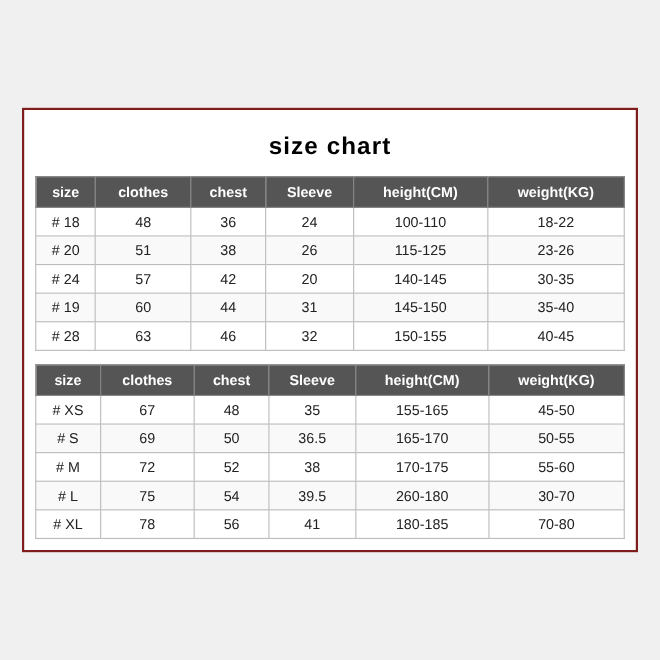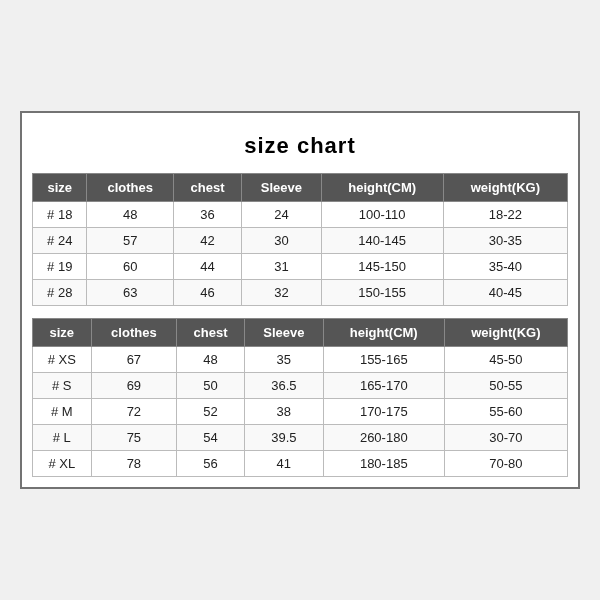--- a/index.html
+++ b/index.html
@@ -11,21 +11,21 @@
       width: 600px;
       height: 600px;
       background: #f0f0f0;
       display: flex;
       align-items: center;
       justify-content: center;
       font-family: Arial, sans-serif;
     }
     .container {
       background: #fff;
-      border: 2px solid #737373;
+      border: 2px solid #7f1d1d;
       width: 560px;
       padding: 10px;
     }
     .title {
       text-align: center;
       font-size: 22px;
       font-weight: bold;
       padding: 10px 0 14px 0;
       letter-spacing: 1px;
     }
@@ -75,24 +75,32 @@
     <tbody>
         <tr>
           <td># 18</td>
           <td>48</td>
           <td>36</td>
           <td>24</td>
           <td>100-110</td>
           <td>18-22</td>
         </tr>
         <tr>
+          <td># 20</td>
+          <td>51</td>
+          <td>38</td>
+          <td>26</td>
+          <td>115-125</td>
+          <td>23-26</td>
+        </tr>
+        <tr>
           <td># 24</td>
           <td>57</td>
           <td>42</td>
-          <td>30</td>
+          <td>20</td>
           <td>140-145</td>
           <td>30-35</td>
         </tr>
         <tr>
           <td># 19</td>
           <td>60</td>
           <td>44</td>
           <td>31</td>
           <td>145-150</td>
           <td>35-40</td>

